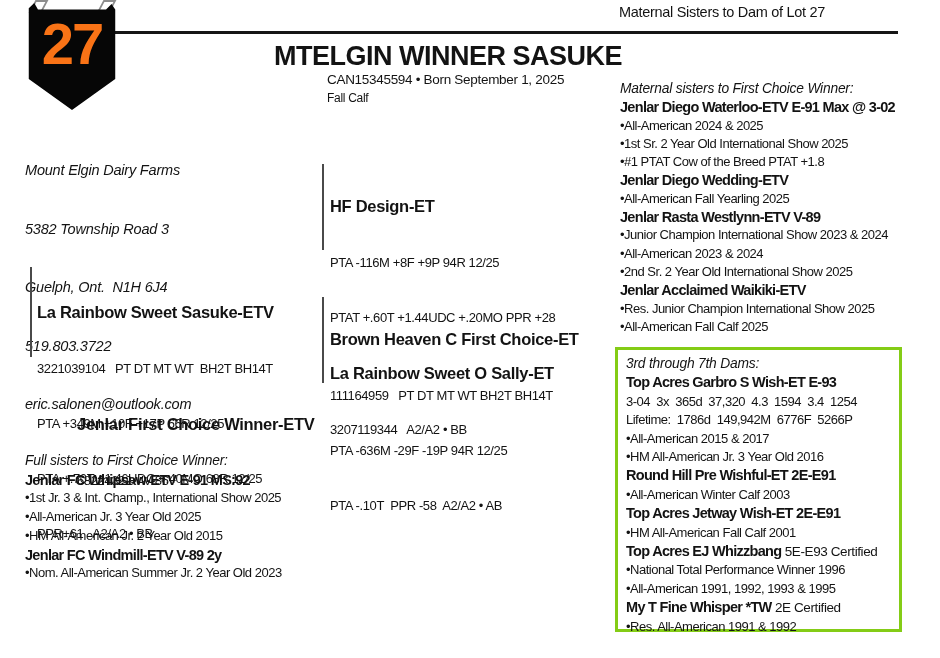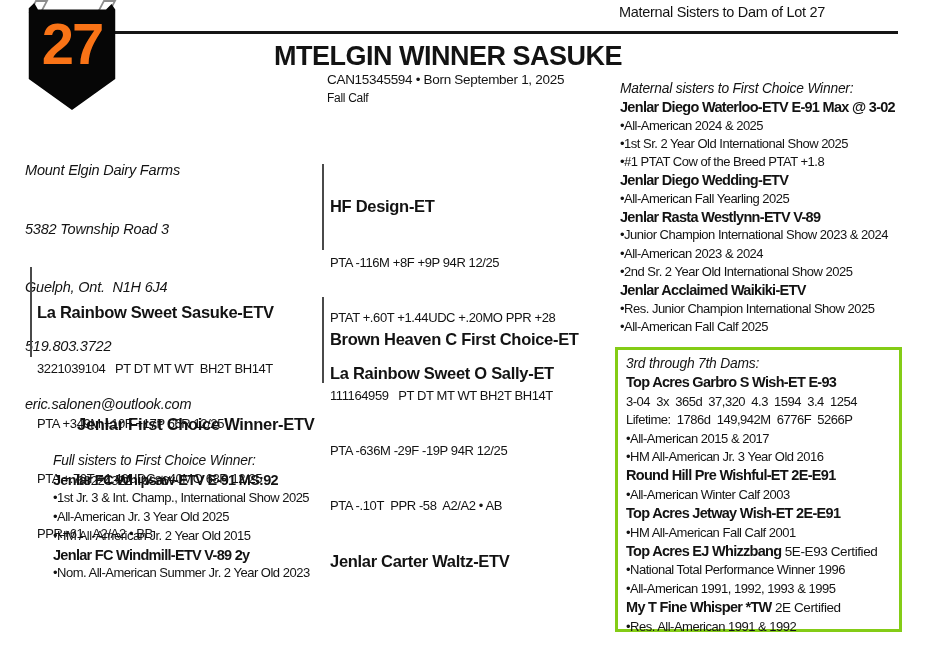--- a/index.html
+++ b/index.html
@@ -34,21 +34,21 @@
   
   .breeder{position:absolute;left:25px;top:122px;font-style:italic;font-size:14.5px;
            line-height:19.5px;letter-spacing:-0.2px;white-space:pre;}
   .vline{position:absolute;width:2px;background:#4a4a4a;}
   .vl-1{left:30px;top:267px;height:90px;}
   .vl-2{left:322px;top:164px;height:86px;}
   .vl-3{left:322px;top:297px;height:86px;}
   .ped-block{position:absolute;white-space:pre;}
   .sire-blk{left:37px;top:266px;}
   .dam-blk{left:37px;top:378px;margin-left:40px;}
-  .fs-list{position:absolute;left:25px;top:452px;margin-left:28px;}
+  .fs-list{position:absolute;left:25px;top:452px;}
   .fs-list > div{line-height:18.7px;}
 
   
   .hf-blk{left:330px;top:160px;}
   .brown-blk{left:330px;top:293px;}
 
   
   .ms-list{position:absolute;left:620px;top:80px;}
   .ms-list > div{line-height:18.3px;}
   .dams-box{position:absolute;left:615px;top:347px;width:287px;height:285px;
@@ -101,29 +101,29 @@
     <div class="cname">Jenlar FC Windmill-ETV V-89 2y</div>
     <div class="bullet">•Nom. All-American Summer Jr. 2 Year Old 2023</div>
   </div>
 
   <div class="vline vl-2"></div>
   <div class="ped-block hf-blk">
     <div class="name-lg">HF Design-ET</div>
     <div class="ped">PTA -116M +8F +9P 94R 12/25</div>
     <div class="ped">PTAT +.60T +1.44UDC +.20MO PPR +28</div>
     <div class="name-lg">La Rainbow Sweet O Sally-ET</div>
+    <div class="ped">3207119344   A2/A2 • BB</div>
   </div>
 
   <div class="vline vl-3"></div>
   <div class="ped-block brown-blk">
     <div class="name-lg">Brown Heaven C First Choice-ET</div>
     <div class="ped">111164959   PT DT MT WT BH2T BH14T</div>
     <div class="ped">PTA -636M -29F -19P 94R 12/25</div>
     <div class="ped">PTA -.10T  PPR -58  A2/A2 • AB</div>
-    <div class="name-lg">Jenlar Carter Waltz-ETV</div>
     
     
     
     
     
   </div>
 
   <div class="ms-list">
     <div class="ihead">Maternal sisters to First Choice Winner:</div>
     <div class="cname">Jenlar Diego Waterloo-ETV E-91 Max @ 3-02</div>

